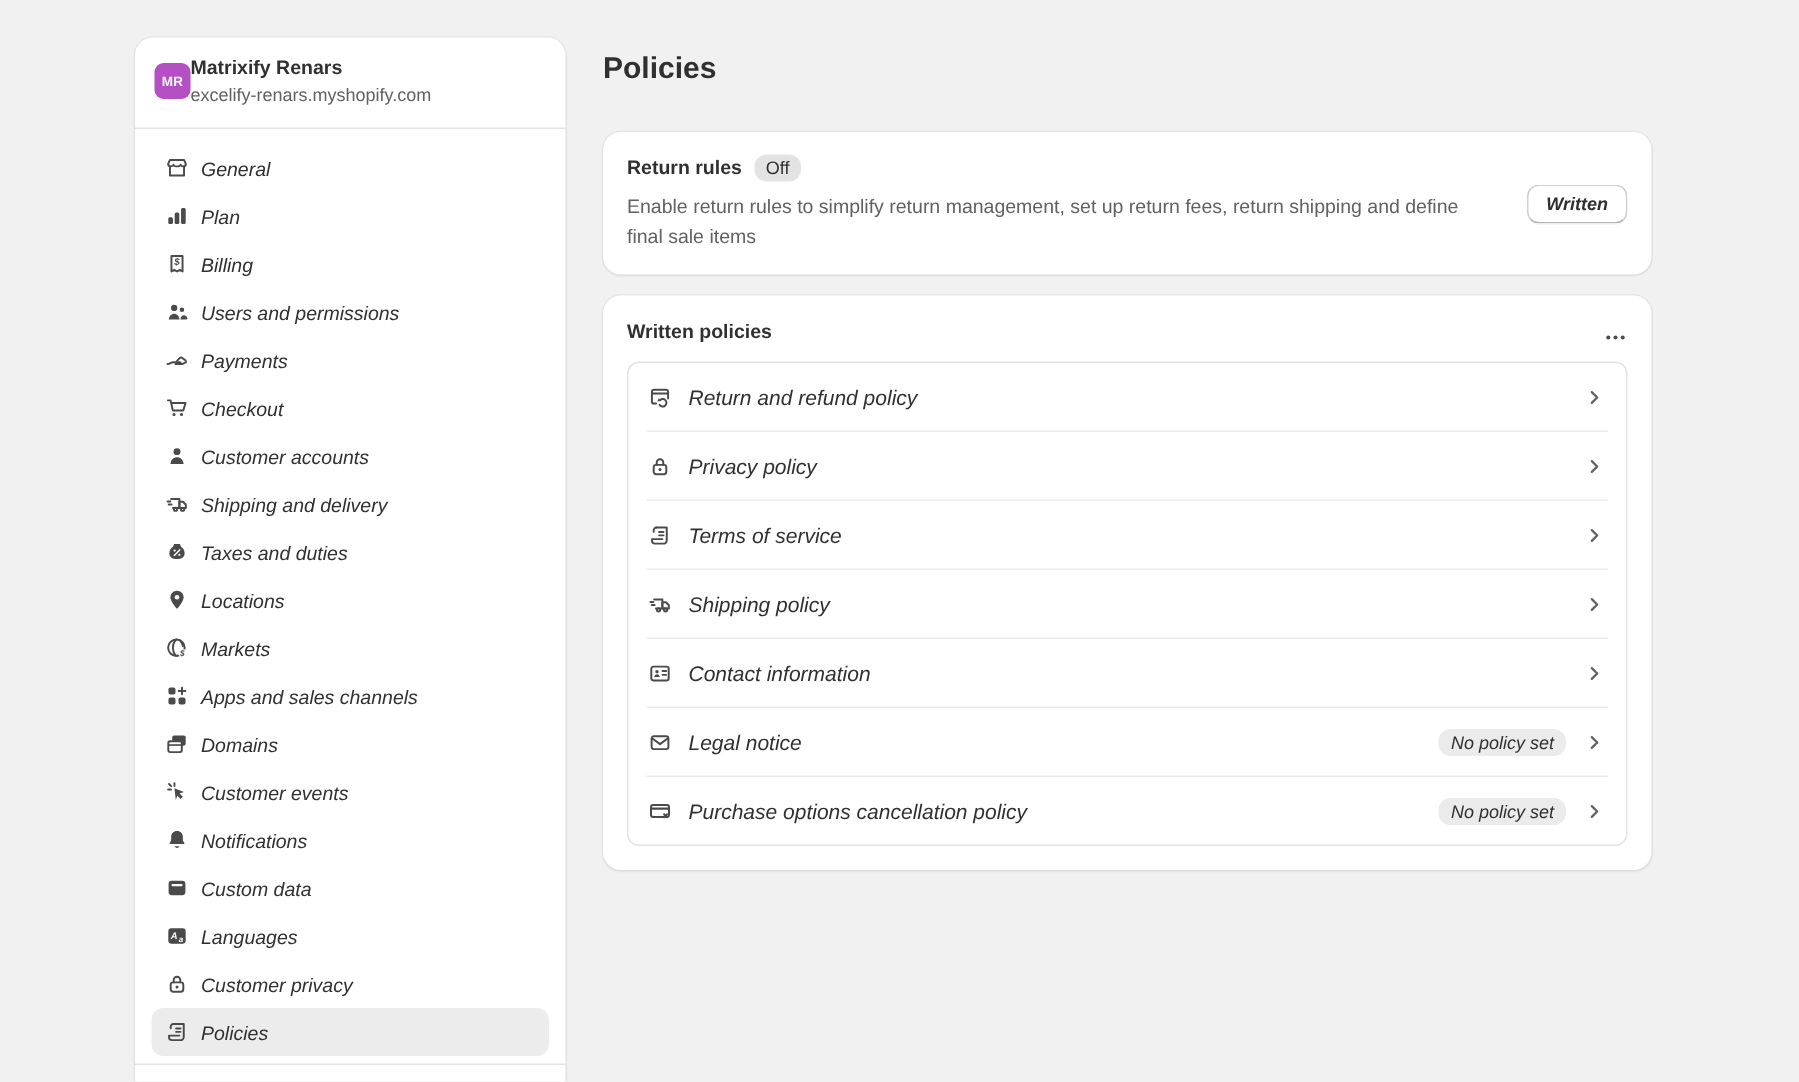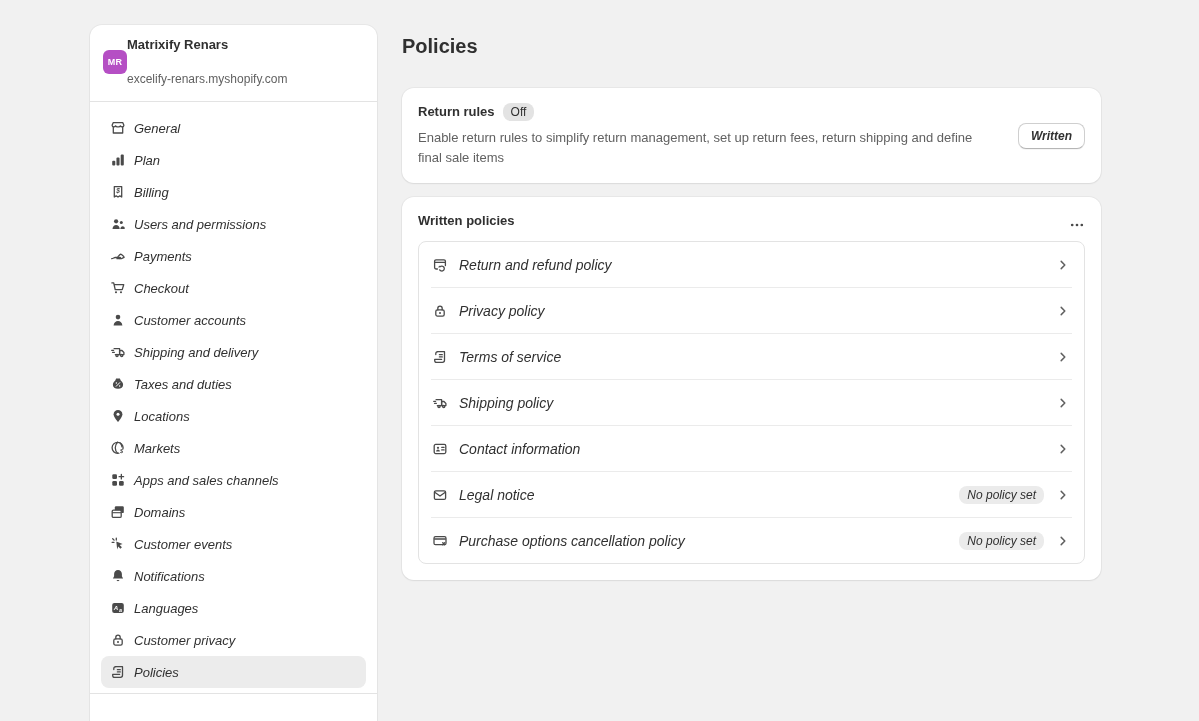--- a/index.html
+++ b/index.html
@@ -20,21 +20,21 @@
     box-shadow:0 0 0 1px rgba(0,0,0,.04), 0 1px 2px rgba(0,0,0,.06);
     overflow:hidden;
   }
   .store-header { display:flex; align-items:center; padding:12px 13px 14px; }
   .avatar {
     width:24px; height:24px; border-radius:6px; flex:none;
     display:flex; align-items:center; justify-content:center;
     color:#fff; font-size:9px; font-weight:700; letter-spacing:.2px;
   }
   .store-name { font-size:13px; font-weight:700; line-height:16px; color:#303030; }
-  .store-domain { font-size:12px; line-height:15px; color:#616161; margin-top:19px; }
+  .store-domain { font-size:12px; line-height:15px; color:#616161; margin-top:3px; }
   .divider { height:1px; background:#e3e3e3; }
   .nav { padding:10px 11px 5px; }
   .nav-item {
     height:32px; display:flex; align-items:center; gap:8px;
     padding:0 9px; border-radius:8px; font-size:13px; color:#303030;
   }
   .nav-item.selected { background:#ececec; }
   .icon { width:16px; height:16px; flex:none; color:#4a4a4a; display:inline-flex; }
   .icon svg { width:16px; height:16px; display:block; }
 
@@ -236,20 +236,29 @@
           <svg viewBox="0 0 16 16">
             <path fill="currentColor" d="M8 2c2.4 0 3.9 1.7 3.9 4.1v2.1l1.2 2.4H2.9l1.2-2.4V6.1C4.1 3.7 5.6 2 8 2z"></path>
             <path fill="currentColor" d="M6.5 12.1a1.55 1.55 0 0 0 3 0z"></path>
           </svg>
         </span>
         <span data-interactable="false">Notifications</span>
       </div>
       <div class="nav-item" data-interactable="true">
         <span class="icon" data-interactable="false">
           <svg viewBox="0 0 16 16">
+            <rect x="2.4" y="3.2" width="11.2" height="9.6" rx="2.1" fill="currentColor"></rect>
+            <rect x="4.3" y="5.4" width="7.4" height="1.5" rx=".75" fill="#fff"></rect>
+          </svg>
+        </span>
+        <span data-interactable="false">Custom data</span>
+      </div>
+      <div class="nav-item" data-interactable="true">
+        <span class="icon" data-interactable="false">
+          <svg viewBox="0 0 16 16">
             <rect x="2.2" y="2.9" width="11.6" height="10.2" rx="2.1" fill="currentColor"></rect>
             <text x="6" y="9.8" font-size="6.2" font-weight="700" text-anchor="middle" fill="#fff">A</text>
             <text x="10.6" y="12" font-size="5.4" font-weight="700" text-anchor="middle" fill="#fff">a</text>
           </svg>
         </span>
         <span data-interactable="false">Languages</span>
       </div>
       <div class="nav-item" data-interactable="true">
         <span class="icon" data-interactable="false">
           <svg viewBox="0 0 16 16">

